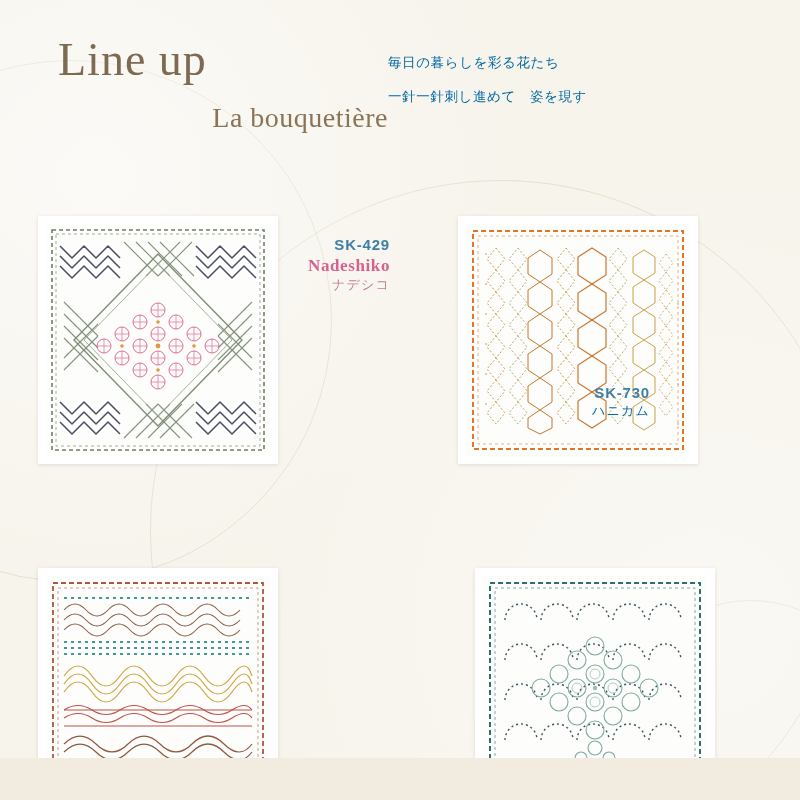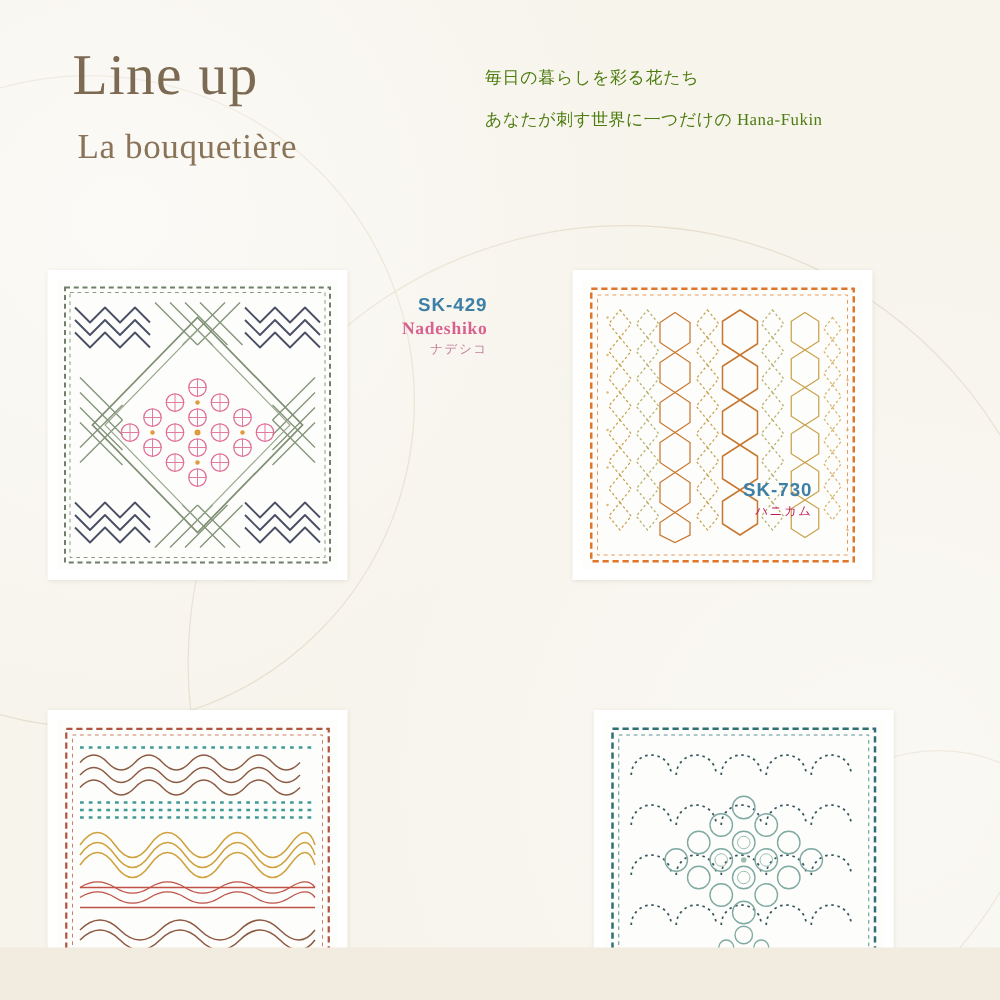--- a/index.html
+++ b/index.html
@@ -61,36 +61,37 @@
     font-weight: normal;
     margin: 0;
   }
   .title-sub {
     font-family: "Liberation Serif", serif;
     font-size: 28px;
     color: #8a7458;
     margin: 18px 0 0 4px;
     font-style: normal;
     letter-spacing: 0.5px;
+    text-align: right;
   }
   .title-jp {
     font-family: "DejaVu Sans", sans-serif;
     font-size: 13px;
     color: #8d7c63;
     margin: 8px 0 0 8px;
     letter-spacing: 2px;
   }
 
   .lead {
     position: absolute;
     left: 388px;
     top: 52px;
     width: 390px;
     font-family: "DejaVu Sans", sans-serif;
-    color: #4d7c0f;
+    color: #0369a1;
   }
   .lead p {
     margin: 0 0 14px 0;
     font-size: 13.5px;
     line-height: 1.5;
     letter-spacing: 0.6px;
   }
   .lead p.tight { margin-bottom: 2px; }
   .lead .en {
     font-family: "Liberation Serif", serif;
@@ -145,28 +146,28 @@
 
   .cap-code {
     font-family: "Liberation Sans", sans-serif;
     font-size: 15px;
     font-weight: bold;
     letter-spacing: 0.8px;
     margin-bottom: 3px;
   }
   .cap-name {
     font-family: "Liberation Serif", serif;
-    font-size: 14px;
+    font-size: 17px;
     font-weight: bold;
     letter-spacing: 0.6px;
     margin-bottom: 2px;
   }
   .cap-jp {
     font-family: "DejaVu Sans", sans-serif;
-    font-size: 10px;
+    font-size: 13px;
     letter-spacing: 1.2px;
   }
 
   .footer-band {
     position: absolute;
     left: 0; bottom: 0;
     width: 800px;
     height: 42px;
     background: #f2ece0;
   }
@@ -182,21 +183,21 @@
   <div class="bg-wash"></div>
 
   <div class="header">
     <div class="title-block">
       <h1 class="title-main">Line up</h1>
       <div class="title-sub">La bouquetière</div>
     </div>
 
     <div class="lead">
       <p>毎日の暮らしを彩る花たち</p>
-      <p class="en">あなたが刺す世界に一つだけの Hana-Fukin</p>
+      <p class="tight">一針一針刺し進めて　姿を現す</p>
     </div>
   </div>
 
   <div class="products">
 
     <div class="cell c1">
       <div class="swatch">
         <div class="cloth">
           <svg width="224" height="232" viewBox="0 0 224 232">
             <rect x="0" y="0" width="224" height="232" fill="#fdfdfb"></rect>
@@ -404,21 +405,21 @@
                 <circle cx="212" cy="80" r="1"></circle>
                 <circle cx="212" cy="120" r="1"></circle>
               <circle cx="212" cy="160" r="1"></circle>
                 <circle cx="212" cy="200" r="1"></circle>
             </g>
           </svg>
         </div>
       </div>
       <div class="caption">
         <div class="cap-code" style="color:#3e7fa6">SK-730</div>
-        <div class="cap-jp" style="color:#be185d">ハニカム</div>
+        <div class="cap-jp" style="color:#0369a1">ハニカム</div>
       </div>
     </div>
 
     <div class="cell c3">
       <div class="swatch">
         <div class="cloth">
           <svg width="224" height="232" viewBox="0 0 224 232">
             <rect x="0" y="0" width="224" height="232" fill="#fdfdfb"></rect>
             <rect x="7" y="7" width="210" height="218" fill="none" stroke="#b0553f" stroke-width="1.8" stroke-dasharray="5 3"></rect>
             <rect x="12" y="12" width="200" height="208" fill="none" stroke="#c97f66" stroke-width="0.8" stroke-dasharray="3 3"></rect>

